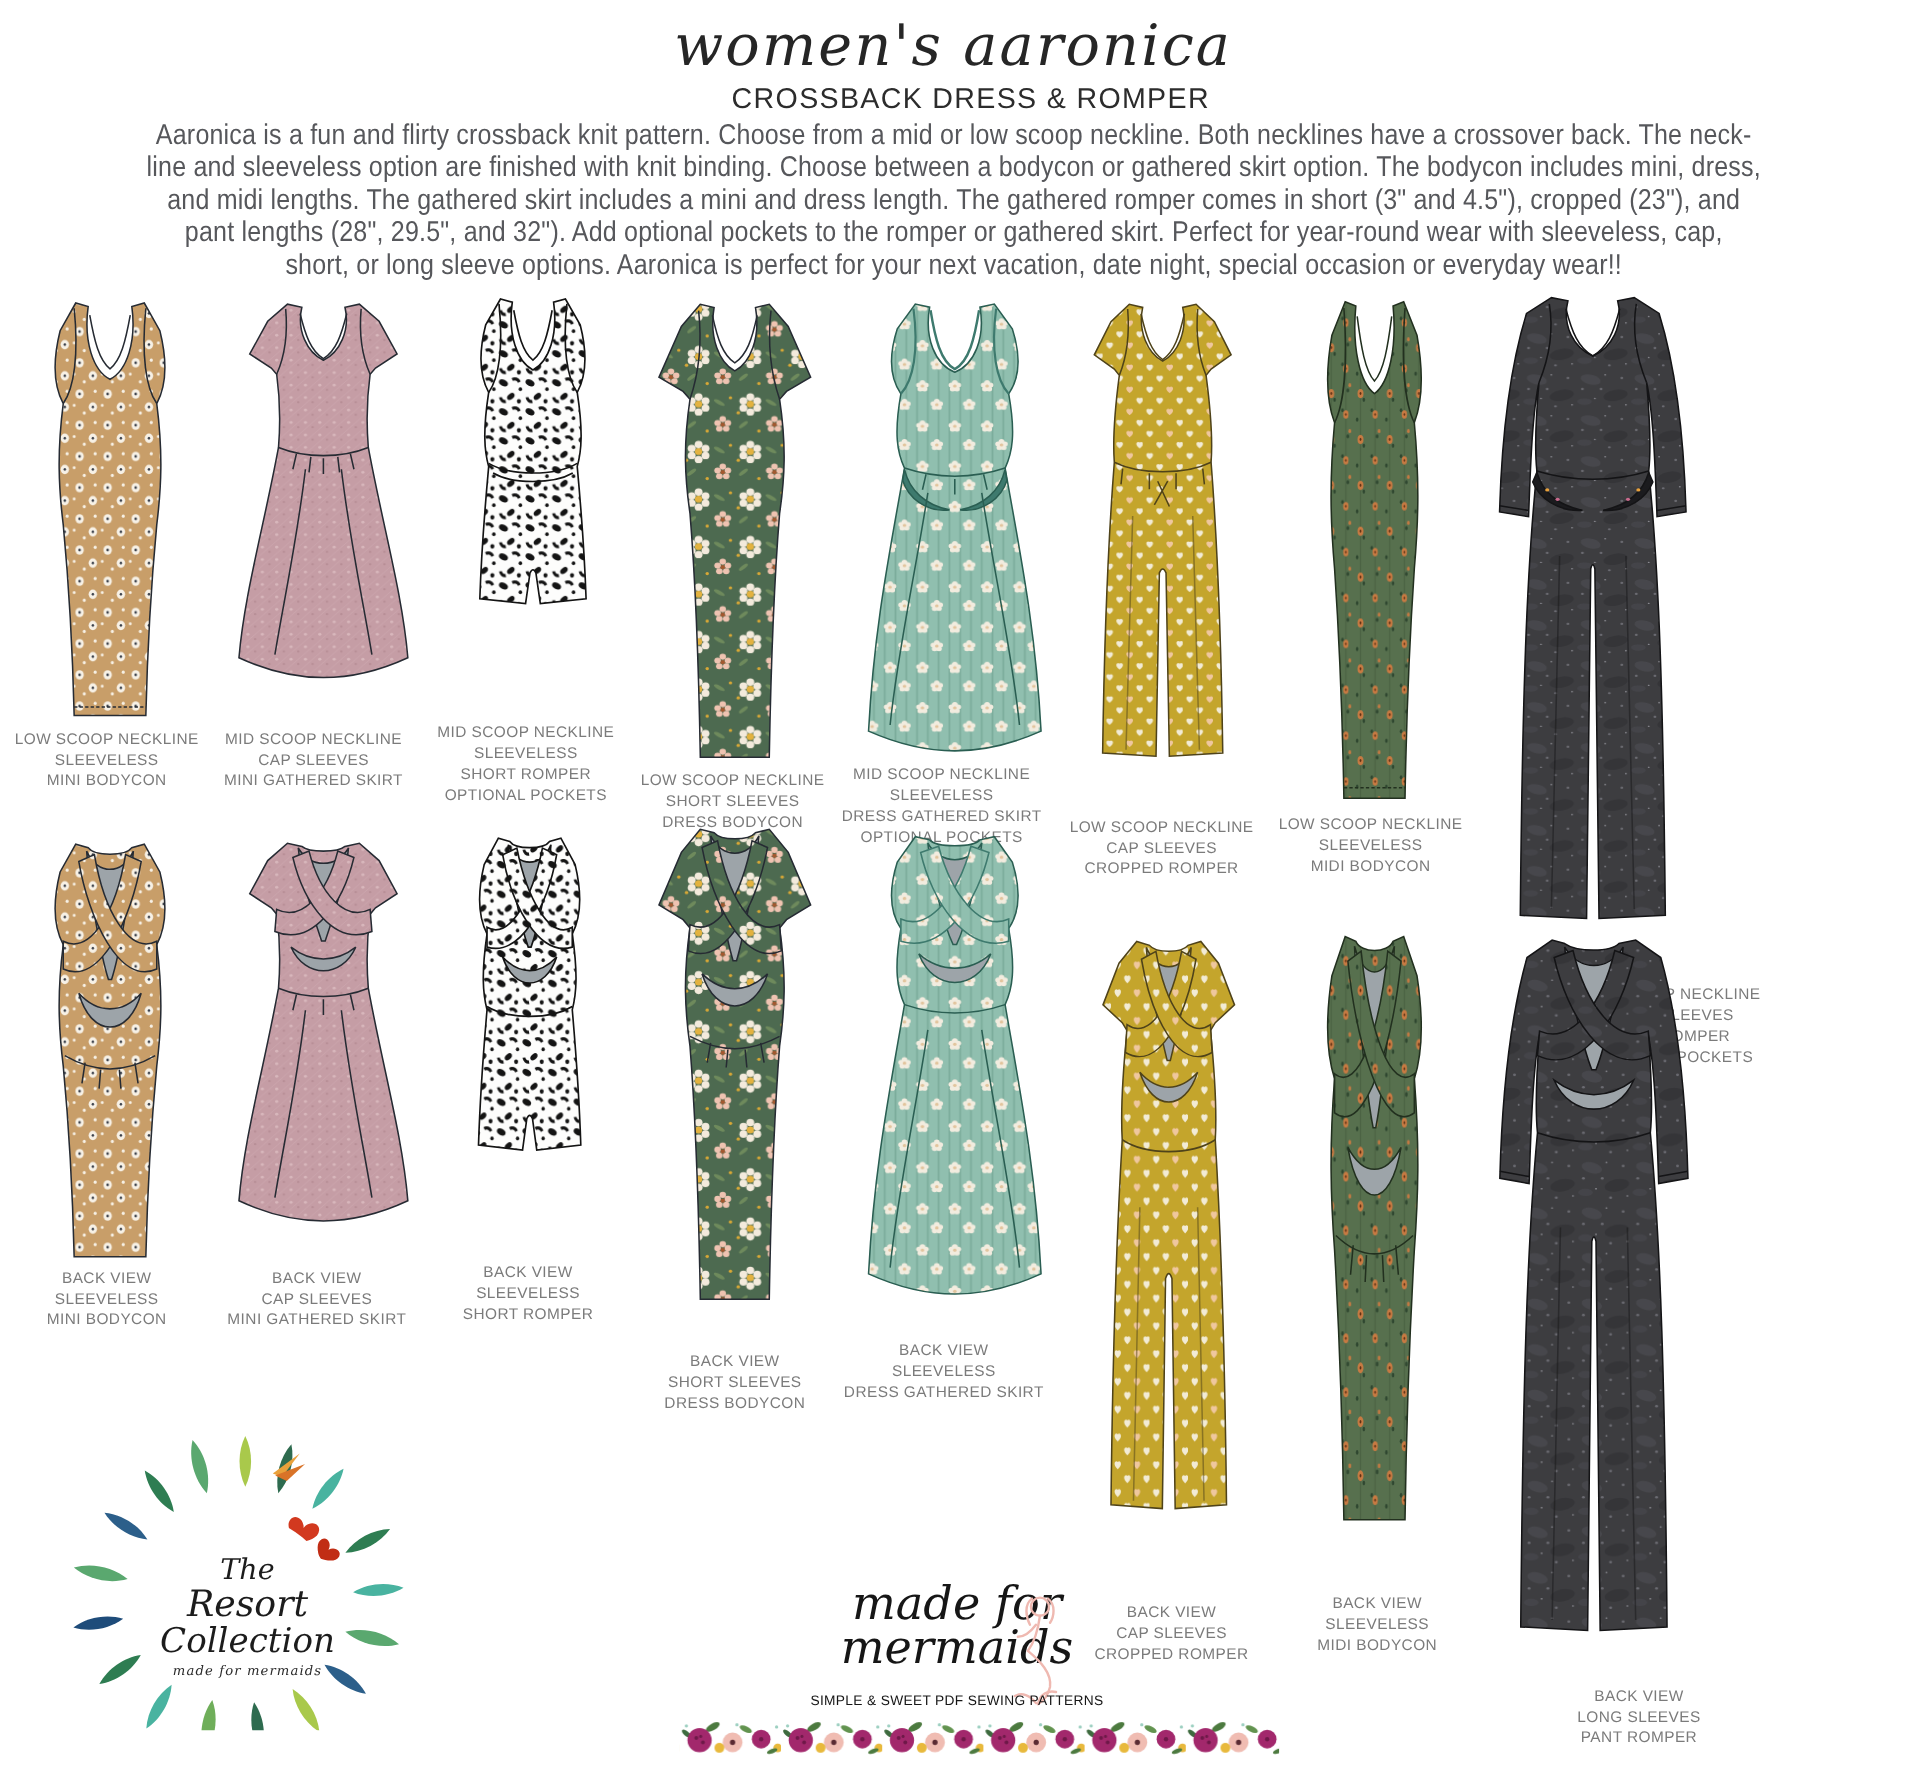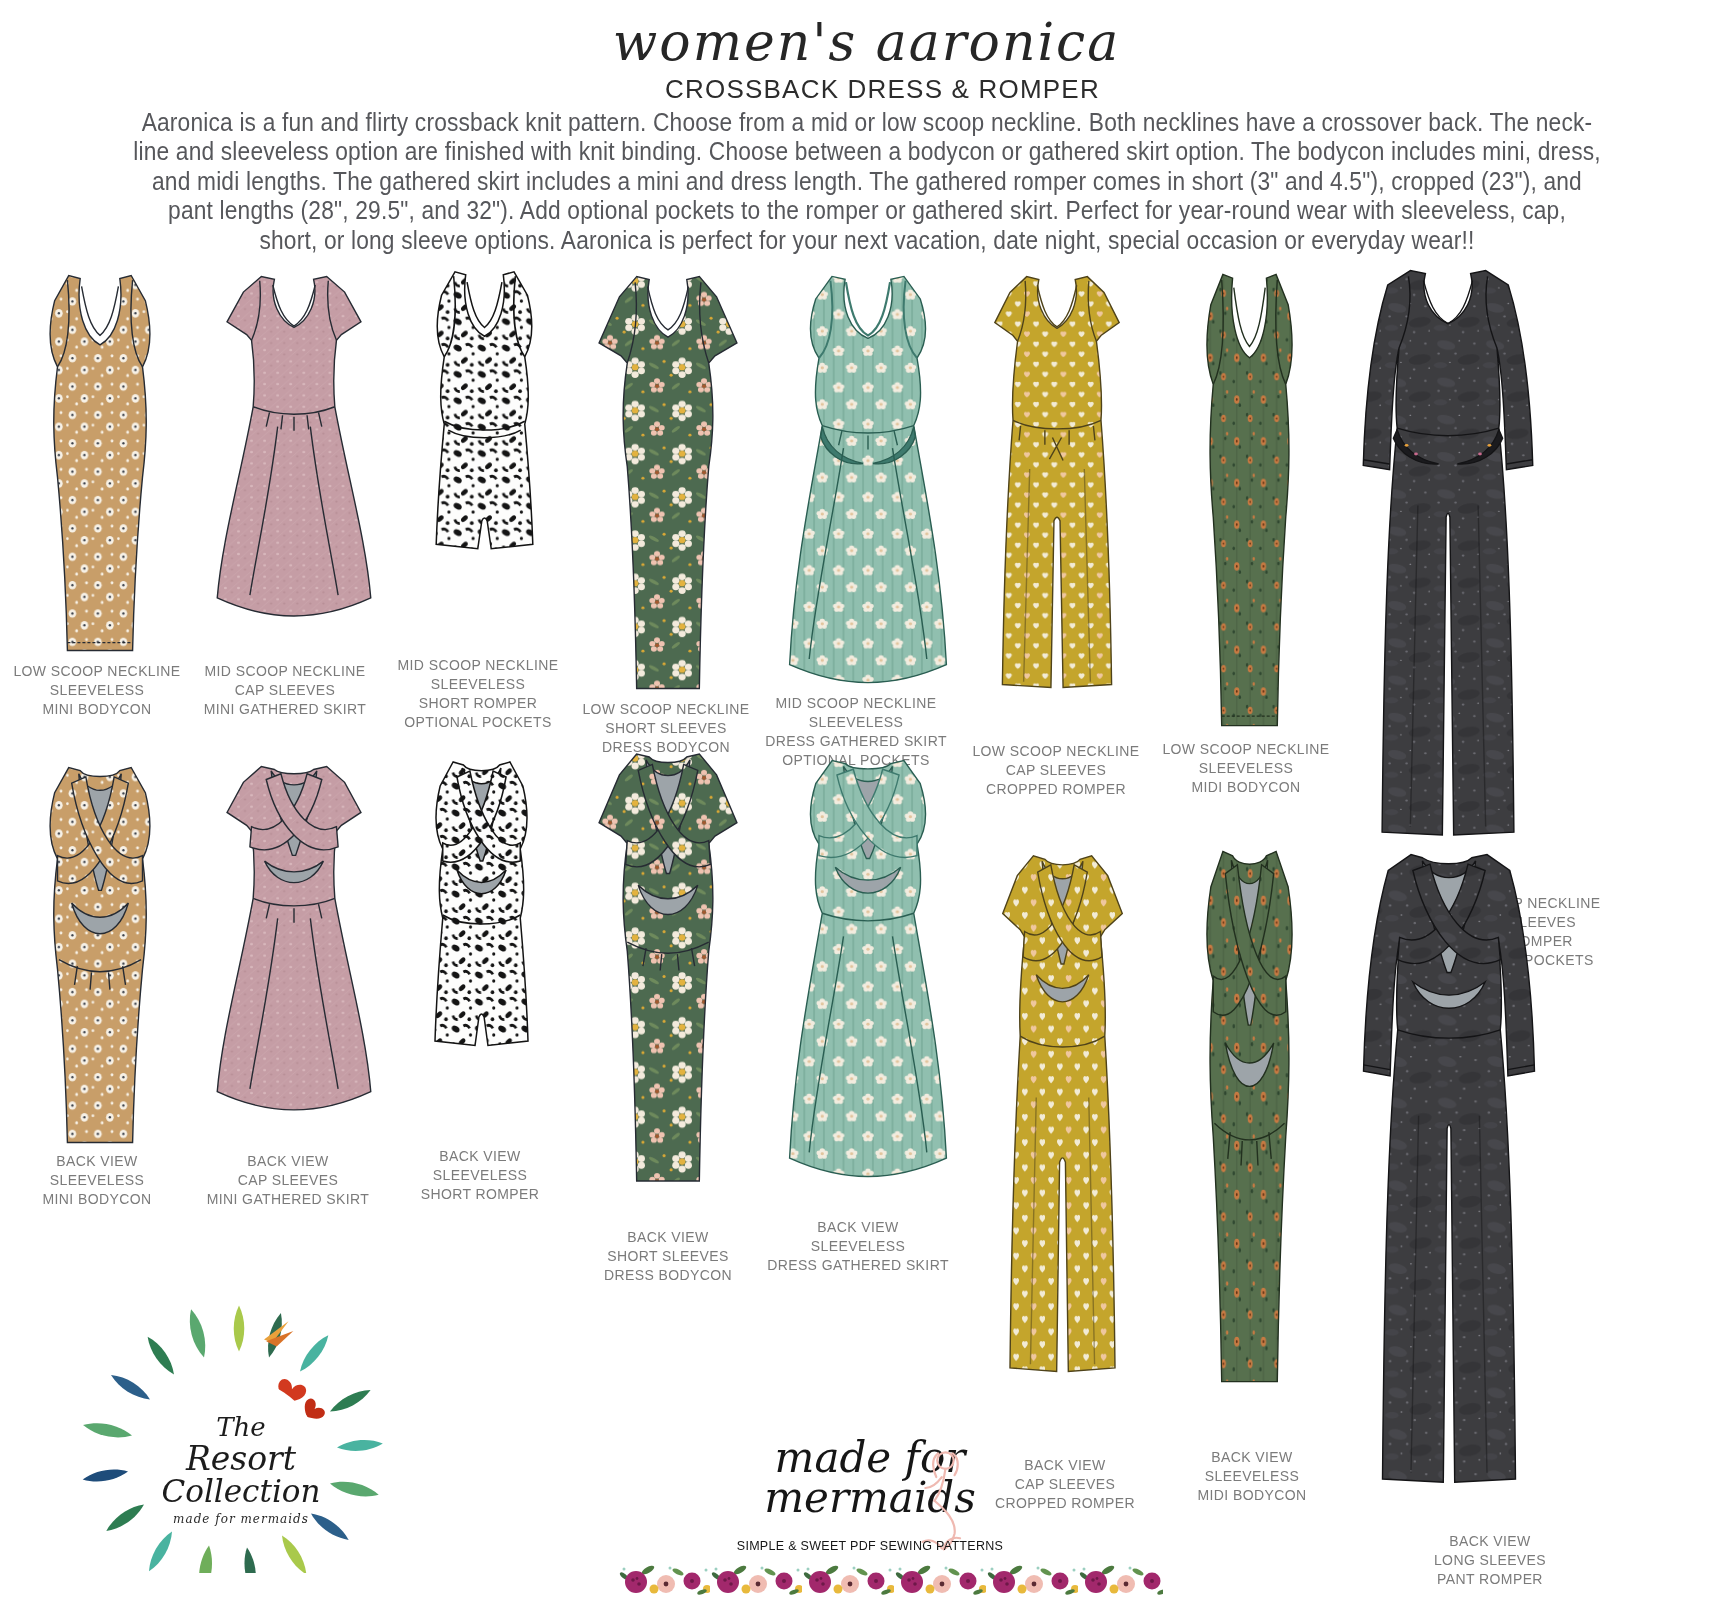--- a/index.html
+++ b/index.html
@@ -425,21 +425,21 @@
   <div class="cap" style="left:1065px;top:1456px">BACK VIEW
 CAP SLEEVES
 CROPPED ROMPER</div>
   <div class="cap" style="left:1252px;top:1448px">BACK VIEW
 SLEEVELESS
 MIDI BODYCON</div>
   <div class="cap" style="left:1490px;top:1532px">BACK VIEW
 LONG SLEEVES
 PANT ROMPER</div>
 
-  <div class="slot" style="left:54px;top:1298px;width:335px;height:275px">
+  <div class="slot" style="left:38px;top:1298px;width:335px;height:275px">
     <svg viewBox="0 0 335 272" width="100%" height="100%">
       <g>
         <g transform="translate(120,75) rotate(-35)">
             <path d="M0 0 C7 -14 7 -32 0 -46 C-7 -32 -7 -14 0 0 Z" fill="#2E7D52"></path>
           </g>
         <g transform="translate(150,58) rotate(-15)">
             <path d="M0 0 C8 -15 8 -35 0 -50 C-8 -35 -8 -15 0 0 Z" fill="#5AA86F"></path>
           </g>
         <g transform="translate(185,52) rotate(0)">
             <path d="M0 0 C7 -14 7 -32 0 -46 C-7 -32 -7 -14 0 0 Z" fill="#A9C94B"></path>

